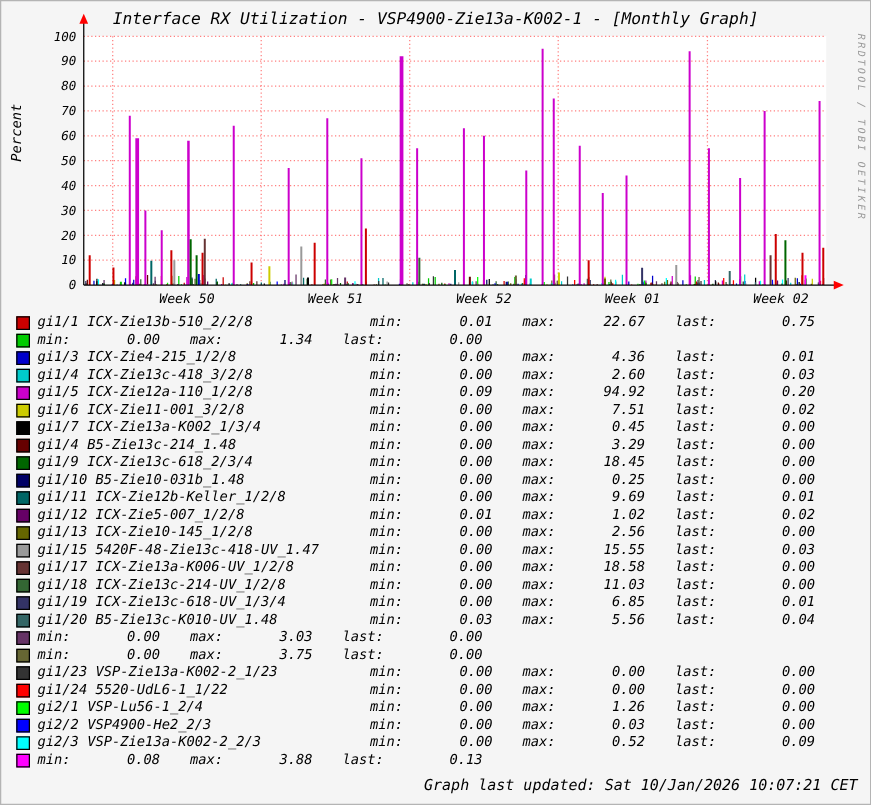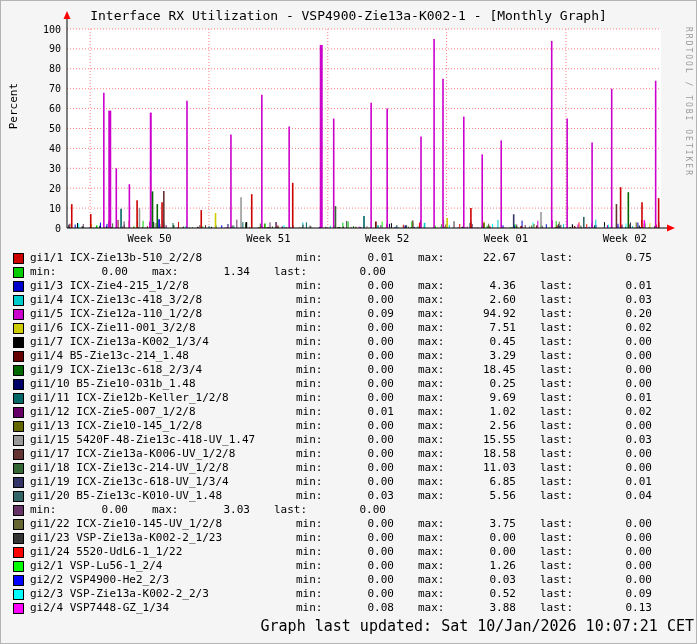--- a/index.html
+++ b/index.html
@@ -5,20 +5,21 @@
   html,body{margin:0;padding:0;background:#ffffff;}
   .page{
     position:relative;
     width:697px;height:644px;
     box-sizing:border-box;
     background:#f5f5f5;
     border:1px solid #b4b4b4;
     font-family:"DejaVu Sans Mono","Liberation Mono",monospace;
     color:#000;
     overflow:hidden;
+    font-style:italic;
   }
   .graph-title{
     position:absolute;top:7px;left:0;width:100%;
     text-align:center;font-size:13px;letter-spacing:0;
   }
   .ylabel{
     position:absolute;left:6px;top:82px;
     writing-mode:vertical-rl;transform:rotate(180deg);
     font-size:11px;
   }
@@ -38,22 +39,22 @@
     width:9px;height:9px;flex:0 0 9px;
     border:1px solid #000;margin-right:6px;box-sizing:content-box;
   }
   .lg-label{width:266px;flex:0 0 266px;overflow:hidden;}
   .lg-key{width:34px;flex:0 0 34px;}
   .lg-key.last{width:42px;flex:0 0 42px;}
   .lg-val{width:64px;flex:0 0 64px;text-align:right;}
   .lg-val.last{width:70px;flex:0 0 70px;}
   .lg-gap{width:24px;flex:0 0 24px;}
   .footer{
-    position:absolute;right:2px;bottom:8px;
-    font-size:15px;
+    position:absolute;right:10px;bottom:8px;
+    font-size:12px;
   }
 </style>
 </head>
 <body>
 
 <div class="page">
 
   <div class="graph-title">Interface RX Utilization - VSP4900-Zie13a-K002-1 - [Monthly Graph]</div>
   <div class="ylabel">Percent</div>
   <div class="watermark">RRDTOOL / TOBI OETIKER</div>
@@ -727,21 +728,20 @@
     <span class="lg-gap"></span>
     <span class="lg-key">max:</span>
     <span class="lg-val">3.03</span>
     <span class="lg-gap"></span>
     <span class="lg-key last">last:</span>
     <span class="lg-val last">0.00</span>
   </div>
 
   <div class="legend-row">
     <span class="swatch" style="background: rgb(102, 102, 51);"></span>
-    <span class="lg-label">gi1/22 ICX-Zie10-145-UV_1/2/8</span>
     <span class="lg-key">min:</span>
     <span class="lg-val">0.00</span>
     <span class="lg-gap"></span>
     <span class="lg-key">max:</span>
     <span class="lg-val">3.75</span>
     <span class="lg-gap"></span>
     <span class="lg-key last">last:</span>
     <span class="lg-val last">0.00</span>
   </div>
 
@@ -805,21 +805,20 @@
     <span class="lg-gap"></span>
     <span class="lg-key">max:</span>
     <span class="lg-val">0.52</span>
     <span class="lg-gap"></span>
     <span class="lg-key last">last:</span>
     <span class="lg-val last">0.09</span>
   </div>
 
   <div class="legend-row">
     <span class="swatch" style="background: rgb(255, 0, 255);"></span>
-    <span class="lg-label">gi2/4 VSP7448-GZ_1/34</span>
     <span class="lg-key">min:</span>
     <span class="lg-val">0.08</span>
     <span class="lg-gap"></span>
     <span class="lg-key">max:</span>
     <span class="lg-val">3.88</span>
     <span class="lg-gap"></span>
     <span class="lg-key last">last:</span>
     <span class="lg-val last">0.13</span>
   </div>
 </div>

